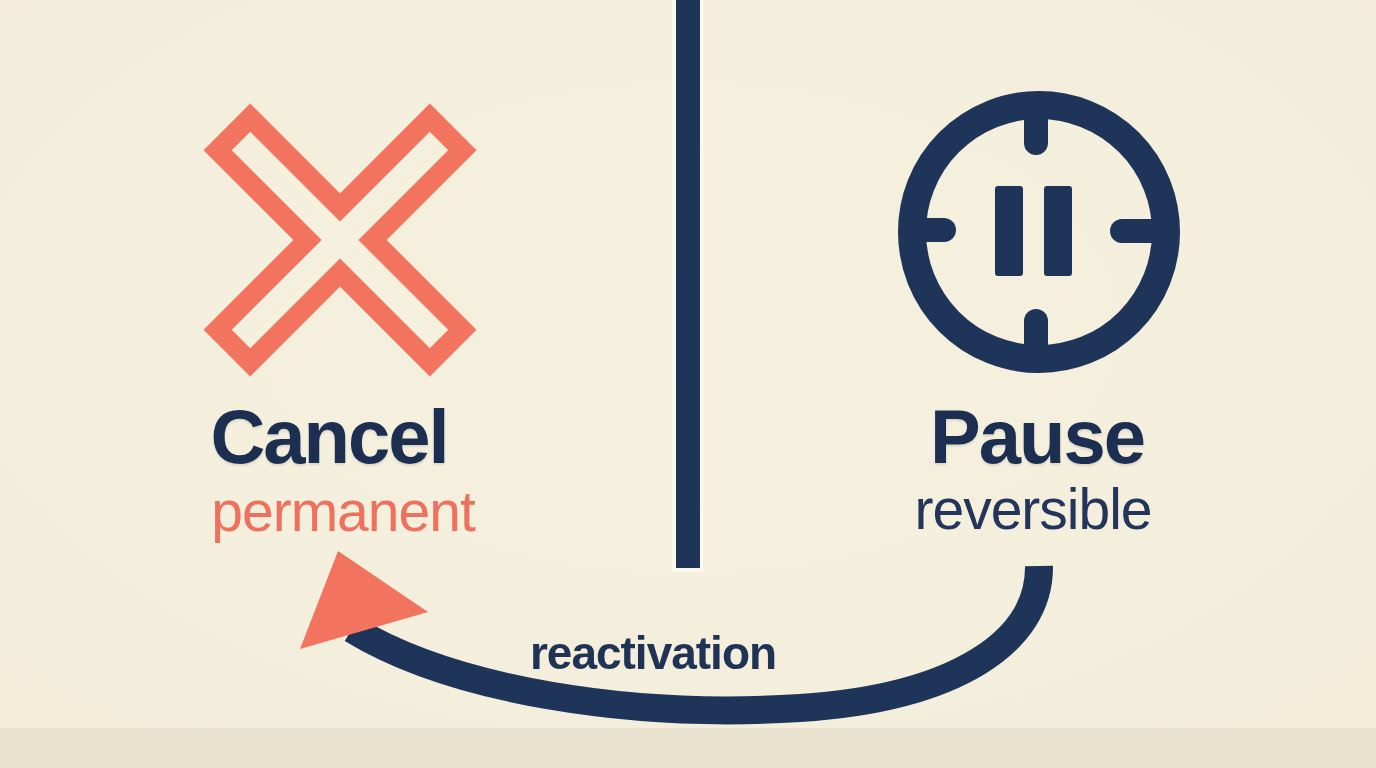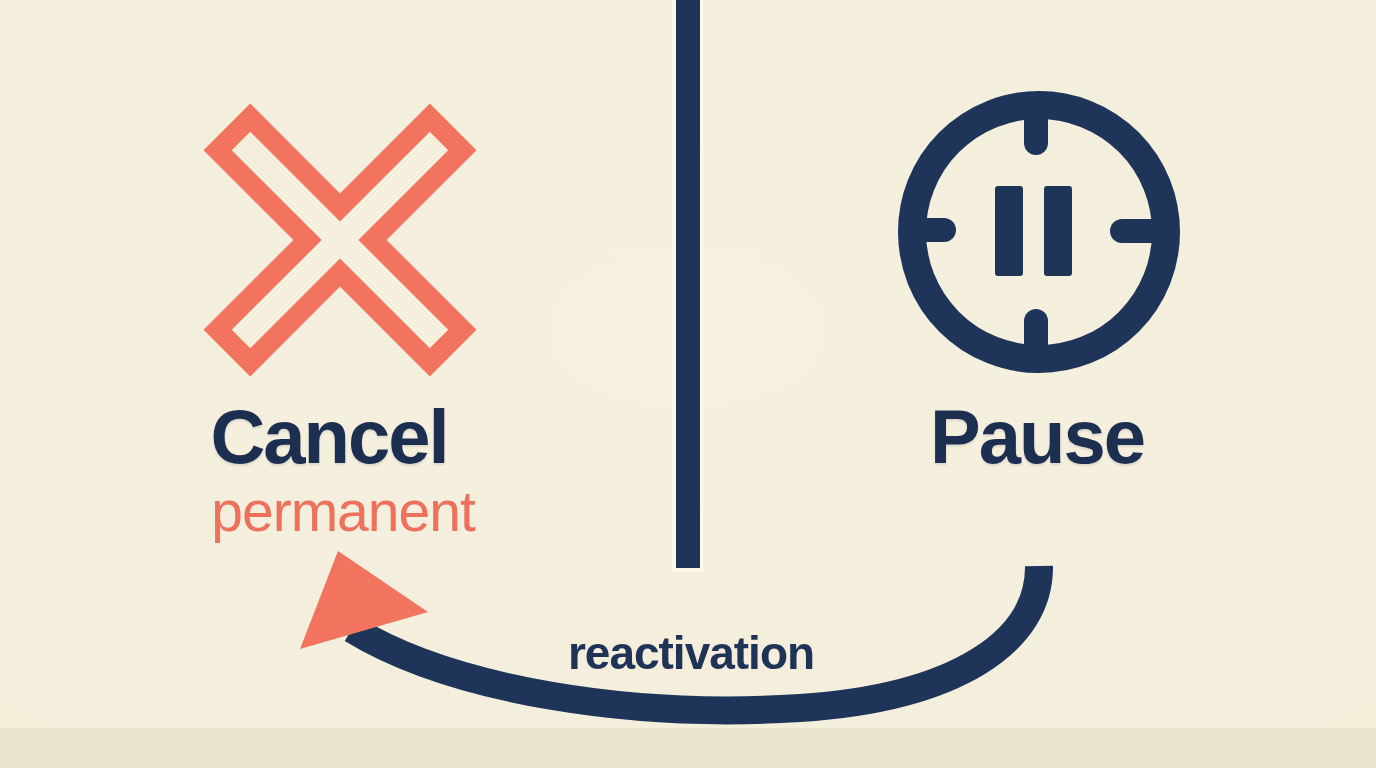--- a/index.html
+++ b/index.html
@@ -84,16 +84,17 @@
     <path d="M 1039 566 C 1040 642, 955 698, 800 708 C 630 719, 452 690, 352 629" fill="none" stroke-width="28" stroke-linecap="butt" stroke="#1E3459"></path>
     <polygon points="338,551 428,612 300,649" fill="#F2745E"></polygon>
   </svg>
 
   <div class="label title" style="left:329px; top:399px;">Cancel</div>
 
   <div class="label subtitle subtitle-coral" style="left:343px; top:483px;">permanent</div>
 
   <div class="label title" style="left:1037px; top:399px;">Pause</div>
 
+  <div class="label subtitle subtitle-navy" style="left:1033px; top:481px;">reversible</div>
 
-  <div class="label arrow-label" style="left:691px; top:630px;">reactivation</div>
+  <div class="label arrow-label" style="left:653px; top:630px;">reactivation</div>
 
 </div>
 
 </body></html>

